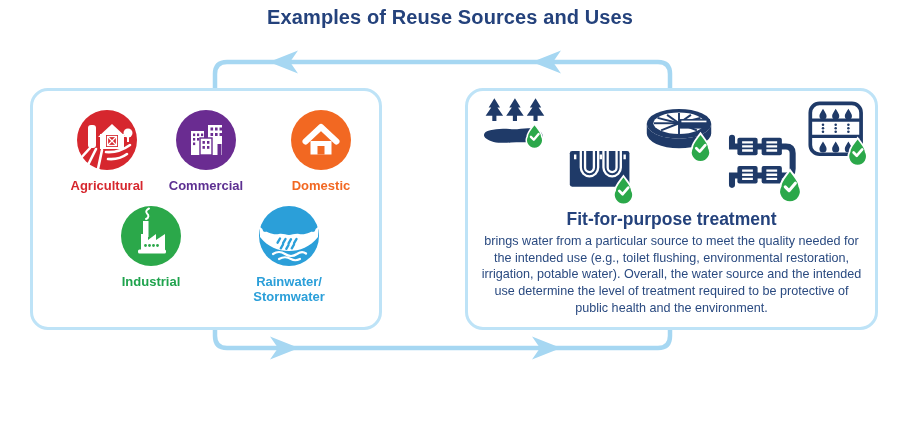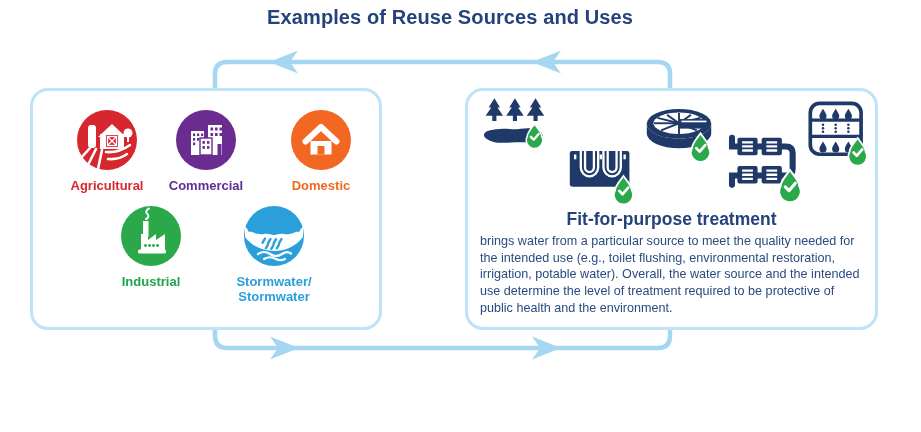--- a/index.html
+++ b/index.html
@@ -6,36 +6,36 @@
   .canvas{position:relative;width:921px;height:360px;background:#fff;overflow:hidden;
           font-family:"Liberation Sans",sans-serif;}
   .page-title{position:absolute;top:6px;left:-10px;width:920px;text-align:center;
           font-size:20px;font-weight:bold;color:#24427C;margin:0;letter-spacing:.1px;}
   .arrows{position:absolute;left:0;top:0;}
   .panel{position:absolute;background:#fff;border:3px solid #BEE3F7;border-radius:18px;box-sizing:border-box;}
   .panel-sources{left:30px;top:88px;width:352px;height:242px;}
   .panel-treatment{left:465px;top:88px;width:413px;height:242px;}
   .src-row{display:flex;}
   .src-row1{margin-top:17px;}
-  .src-row2{margin-top:10px;}
+  .src-row2{margin-top:10px;gap:15px;}
   .src-item{display:flex;flex-direction:column;align-items:center;}
   .src-item .label{margin-top:7px;font-weight:bold;font-size:13px;text-align:center;
           line-height:1.15;white-space:pre-line;}
   .w96{width:96px;}.w110{width:110px;}
   .ml26{margin-left:26px;}.ml3{margin-left:3px;}.ml19{margin-left:19px;}
   .ml63{margin-left:63px;}.ml13{margin-left:13px;}
   .c-red{color:#D6272E;}.c-purple{color:#5C2F91;}.c-orange{color:#F26822;}
   .c-green{color:#1FA34D;}.c-blue{color:#2B9FD9;}
   .ticons{position:relative;height:118px;}
   .ticon{position:absolute;}
   .ticon svg,.src-item svg{overflow:visible;display:block;}
   .t1{left:14px;top:5px;}.t2{left:95px;top:48px;}.t3{left:174px;top:10px;}
   .t4{left:255px;top:44px;}.t5{left:340px;top:10px;}
   .t-heading{margin:0;text-align:center;font-size:17.5px;font-weight:bold;color:#24427C;}
-  .t-body{margin:3px 12px 0 12px;font-size:12.6px;line-height:1.33;
+  .t-body{margin:3px 12px 0 12px;text-align:center;font-size:12.6px;line-height:1.33;
           color:#2A4A80;}
 </style>
 </head>
 <body>
 
 <div class="canvas">
 
   <h1 class="page-title">Examples of Reuse Sources and Uses</h1>
 
   <svg class="arrows" width="921" height="432" viewBox="0 0 921 432">
@@ -154,21 +154,21 @@
               <path d="M39.5 35 l-2.4 4.2"></path>
             <path d="M26 40.5 l-2.2 3.8"></path>
               <path d="M31.5 41 l-2.2 3.8"></path>
               <path d="M37 40.5 l-2.2 3.8"></path>
           </g>
           <g stroke="#fff" stroke-width="2.2" fill="none" stroke-linecap="round">
             <path d="M16 50 Q22 46 28 50 Q34 54 40 50 Q45 46.5 49 49.5"></path>
             <path d="M22 55 Q28 51.5 34 55 Q38 57.5 43 55"></path>
           </g>
         </svg>
-        <div class="label c-blue">Stormwater/
+        <div class="label c-blue">Rainwater/
 Stormwater</div>
       </div>
     </div>
   </div>
 
   <div class="panel panel-treatment">
     <div class="ticons">
 
       <div class="ticon t1">
         <svg width="70" height="58" viewBox="0 0 68 56">

